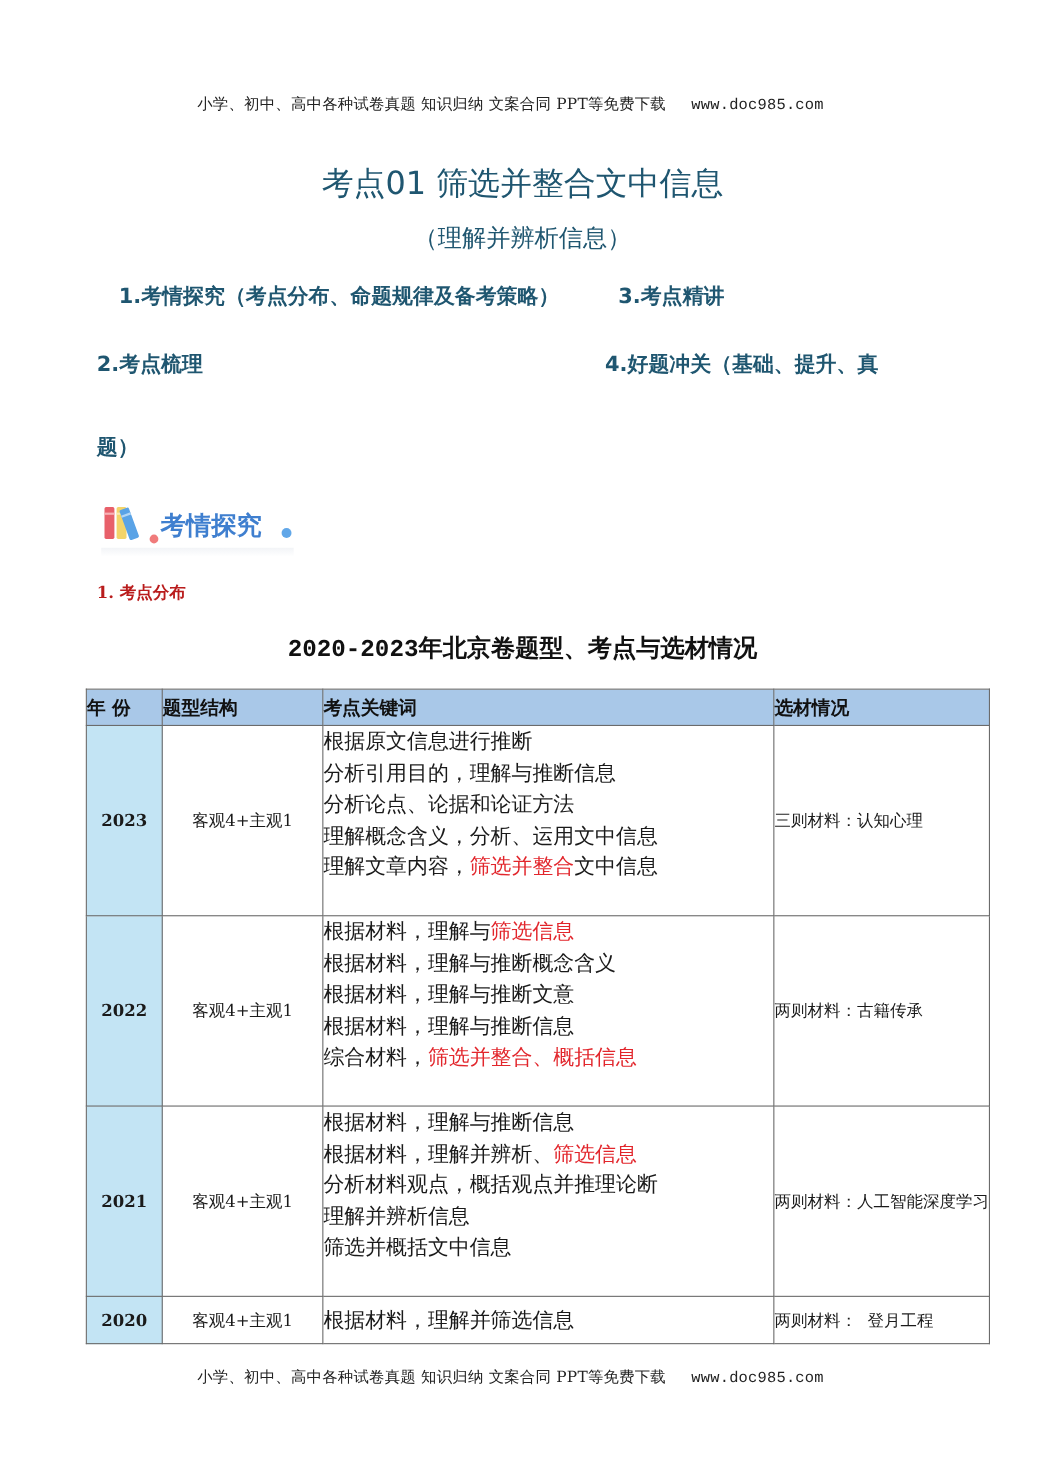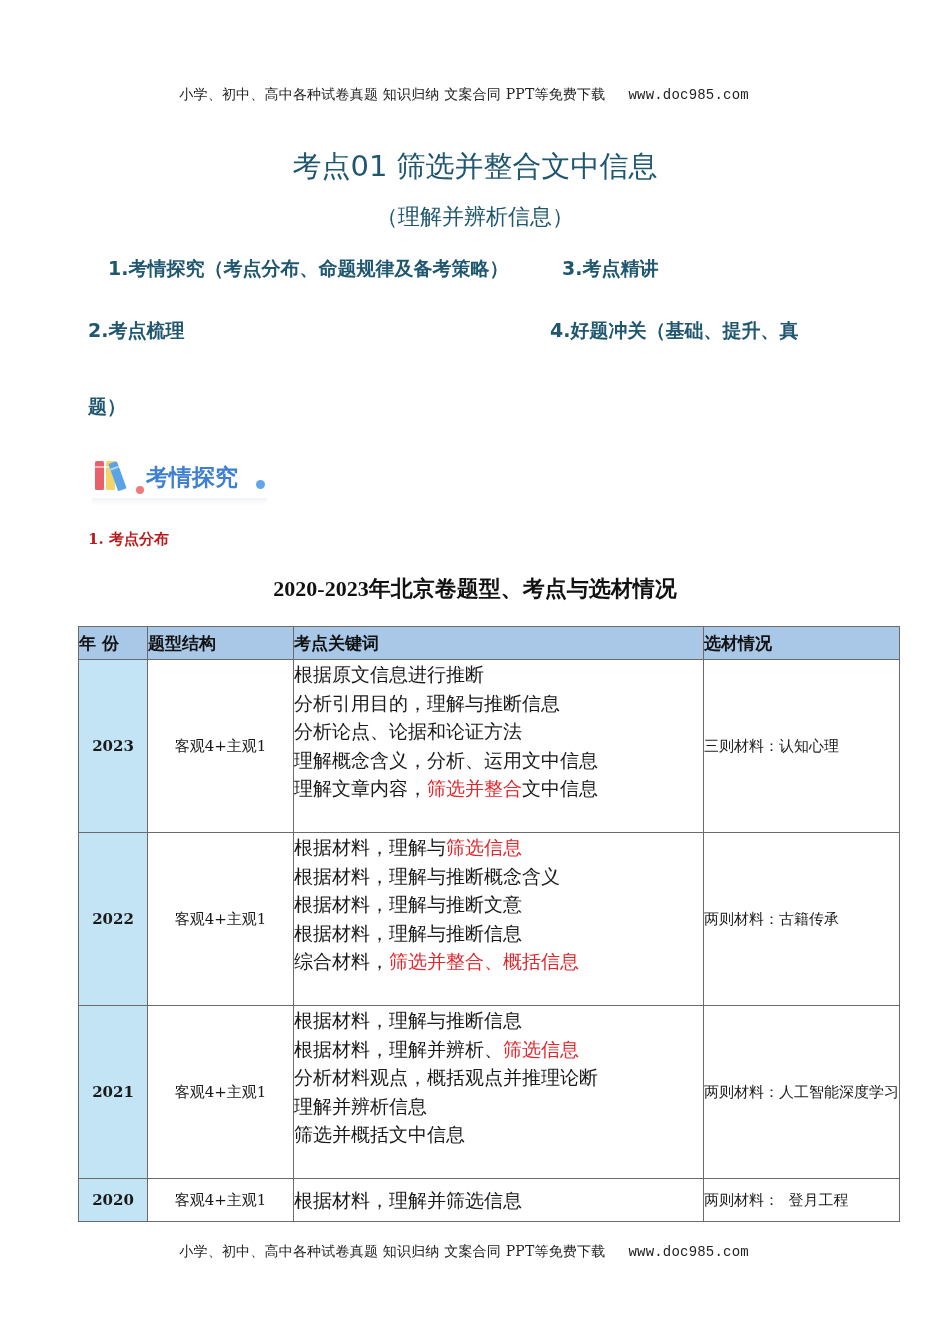--- a/index.html
+++ b/index.html
@@ -17,21 +17,21 @@
     .banner { left: 92px; top: 458px; width: 180px; height: 48px; }
     .banner .books { position: absolute; left: 0; top: 0; }
     .banner .label { position: absolute; left: 54px; top: 4px; font-size: 23px; font-weight: bold; color: #3f7fcf;
                      font-family: "DejaVu Sans", "Liberation Sans", sans-serif; }
     .banner .dot-red { position: absolute; left: 44px; top: 28px; width: 8px; height: 8px; border-radius: 50%; background: #f07b7b; }
     .banner .dot-blue { position: absolute; left: 164px; top: 22px; width: 9px; height: 9px; border-radius: 50%; background: #61a7e8; }
     .banner .shadow { position: absolute; left: 0; top: 40px; width: 175px; height: 8px;
                       background: linear-gradient(#f2f4f7, #ffffff); }
     .sub1 { left: 88px; top: 530px; font-size: 15px; font-weight: bold; color: #b91c1c; }
     .tbl-title { left: 0; width: 950px; text-align: center; top: 574px; font-size: 22px; font-weight: bold; color: #111;
-                 font-family: Liberation Serif, serif; }
+                 font-family: Liberation Mono, monospace; }
     table.main { position: absolute; left: 78px; top: 626px; width: 821px; border-collapse: collapse; table-layout: fixed; }
     table.main th, table.main td { border: 1.5px solid #6b6b6b; padding: 0; }
     table.main th { background: #a9c8e8; height: 32px; font-family: "DejaVu Sans", "Liberation Sans", sans-serif;
                     font-size: 17px; font-weight: bold; color: #111; text-align: left; }
     td.year { background: #c3e4f4; text-align: center; font-weight: bold; font-size: 15px; }
     td.struct { text-align: center; font-size: 15px; }
     td.kw { vertical-align: top; padding: 2px 8px 0 9px; font-size: 19px; line-height: 28.6px; }
     td.mat { font-size: 15px; padding-left: 9px; padding-right: 6px; line-height: 19px; }
     .red { color: #e2262c; }
   </style>

